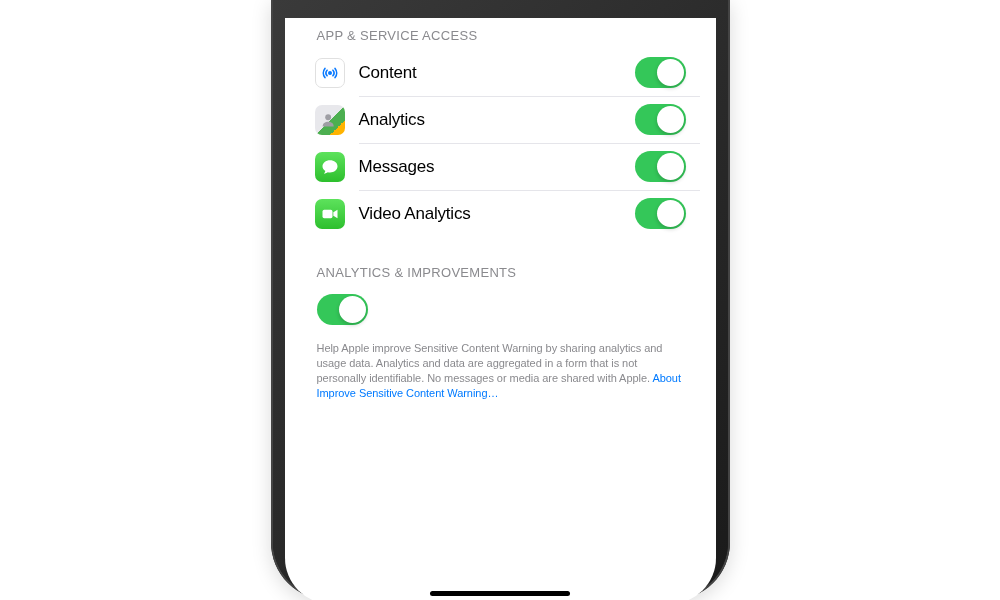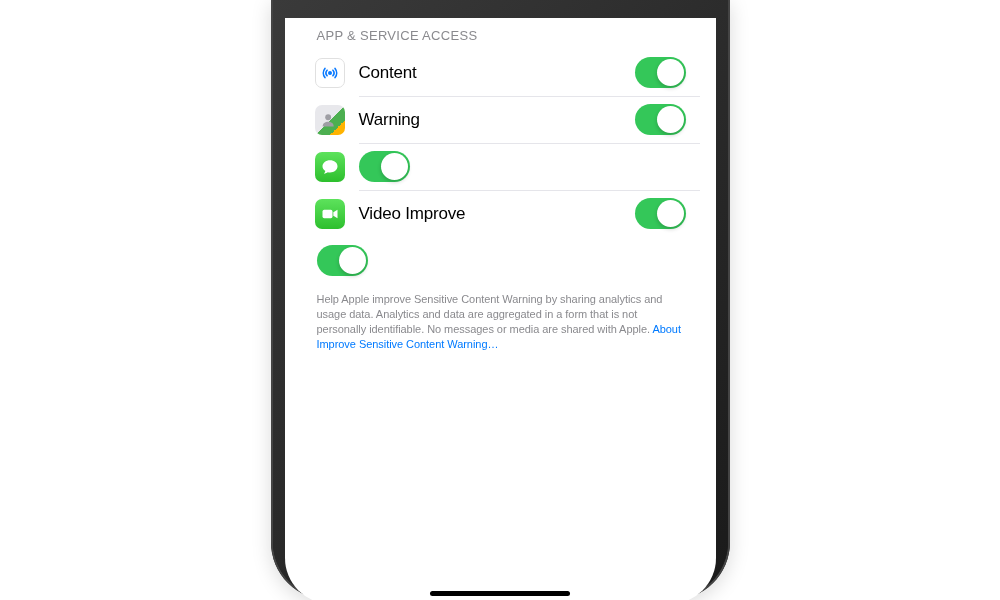--- a/index.html
+++ b/index.html
@@ -182,52 +182,54 @@
             </div>
         </div>
 
         <div class="row">
           <div class="app-icon icon-contacts">
             <svg width="22" height="22" viewBox="0 0 24 24">
               <circle cx="10" cy="9" r="3.2" fill="#9e9ea4"></circle>
               <path d="M4 19c0-3.3 2.7-5 6-5s6 1.7 6 5" fill="#9e9ea4"></path>
             </svg>
           </div>
-          <div class="row-label">Warning</div>
+          <div class="row-label">Analytics</div>
           <div class="toggle">
               <div class="toggle-knob"></div>
             </div>
         </div>
 
         <div class="row">
           <div class="app-icon icon-messages">
             <svg width="20" height="20" viewBox="0 0 24 24">
               <path d="M12 4C7 4 3 7.2 3 11.2c0 2.3 1.3 4.3 3.4 5.6-.2 1-.8 2.3-1.6 3.2 1.8-.2 3.4-1 4.5-1.7.9.2 1.8.3 2.7.3 5 0 9-3.2 9-7.4S17 4 12 4z" fill="#ffffff"></path>
             </svg>
           </div>
+          <div class="row-label">Messages</div>
           <div class="toggle">
               <div class="toggle-knob"></div>
             </div>
         </div>
 
         <div class="row">
           <div class="app-icon icon-video">
             <svg width="20" height="20" viewBox="0 0 24 24">
               <rect x="3" y="7" width="12" height="10" rx="2" fill="#ffffff"></rect>
               <path d="M16 10l5-3v10l-5-3z" fill="#ffffff"></path>
             </svg>
           </div>
-          <div class="row-label">Video Improve</div>
+          <div class="row-label">Video Analytics</div>
           <div class="toggle">
               <div class="toggle-knob"></div>
             </div>
         </div>
 
       </div>
 
+      <div class="section-header second">ANALYTICS &amp; IMPROVEMENTS</div>
 
       <div class="group">
         <div class="row noicon">
           <div class="toggle">
               <div class="toggle-knob"></div>
             </div>
         </div>
       </div>
 
       <div class="footer-text">

